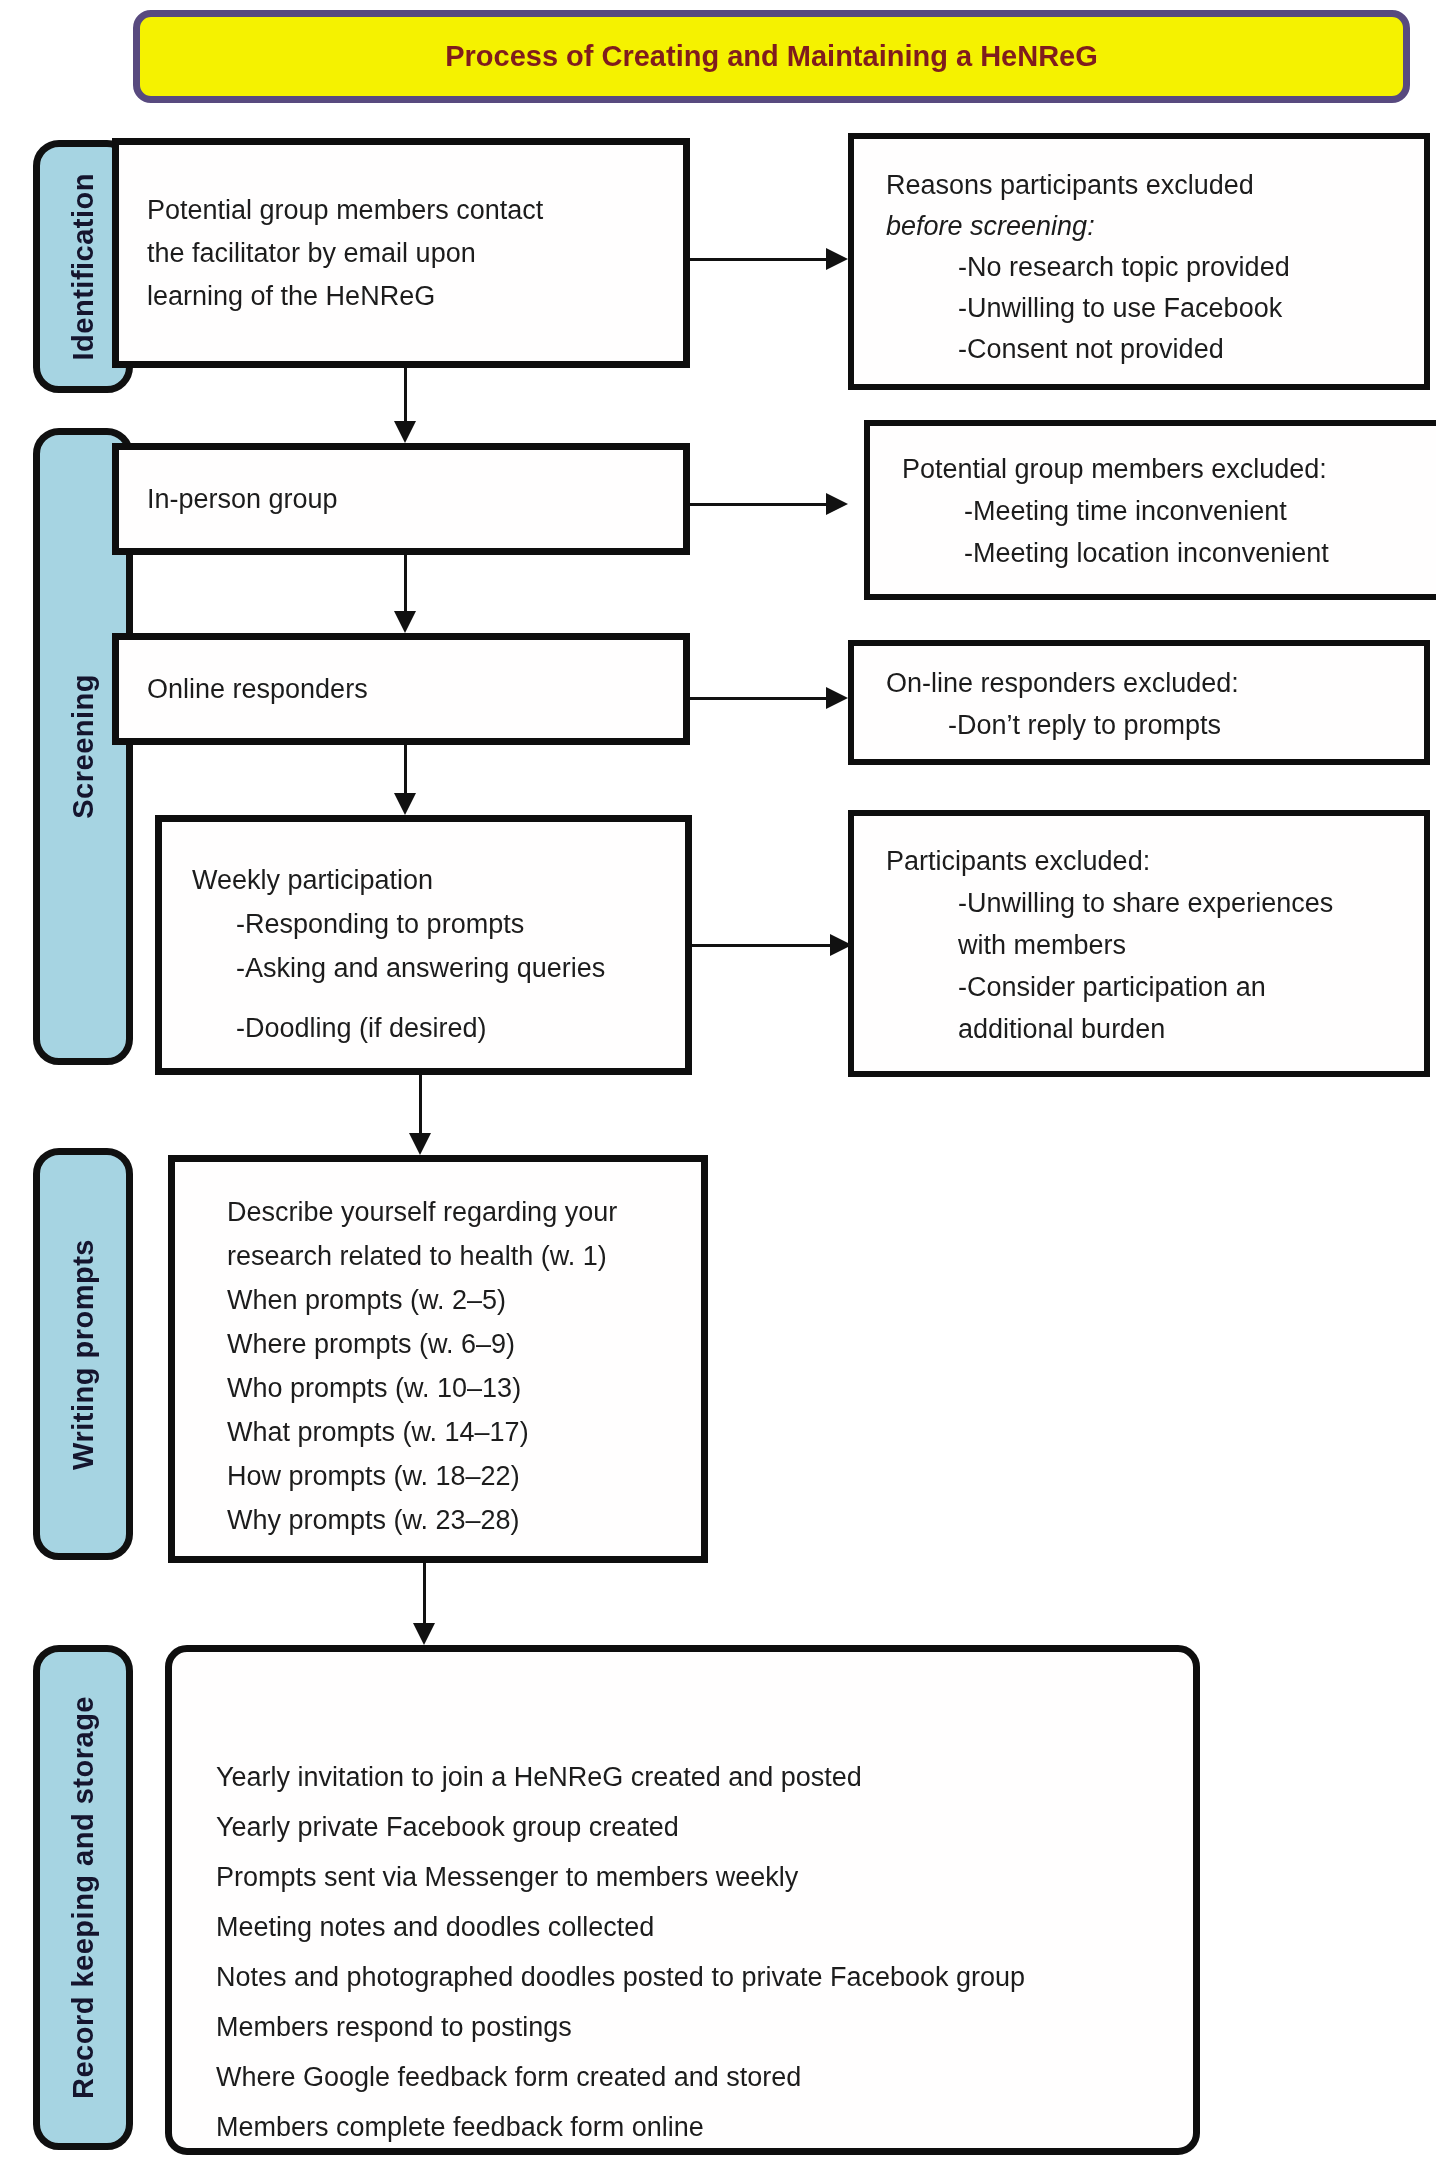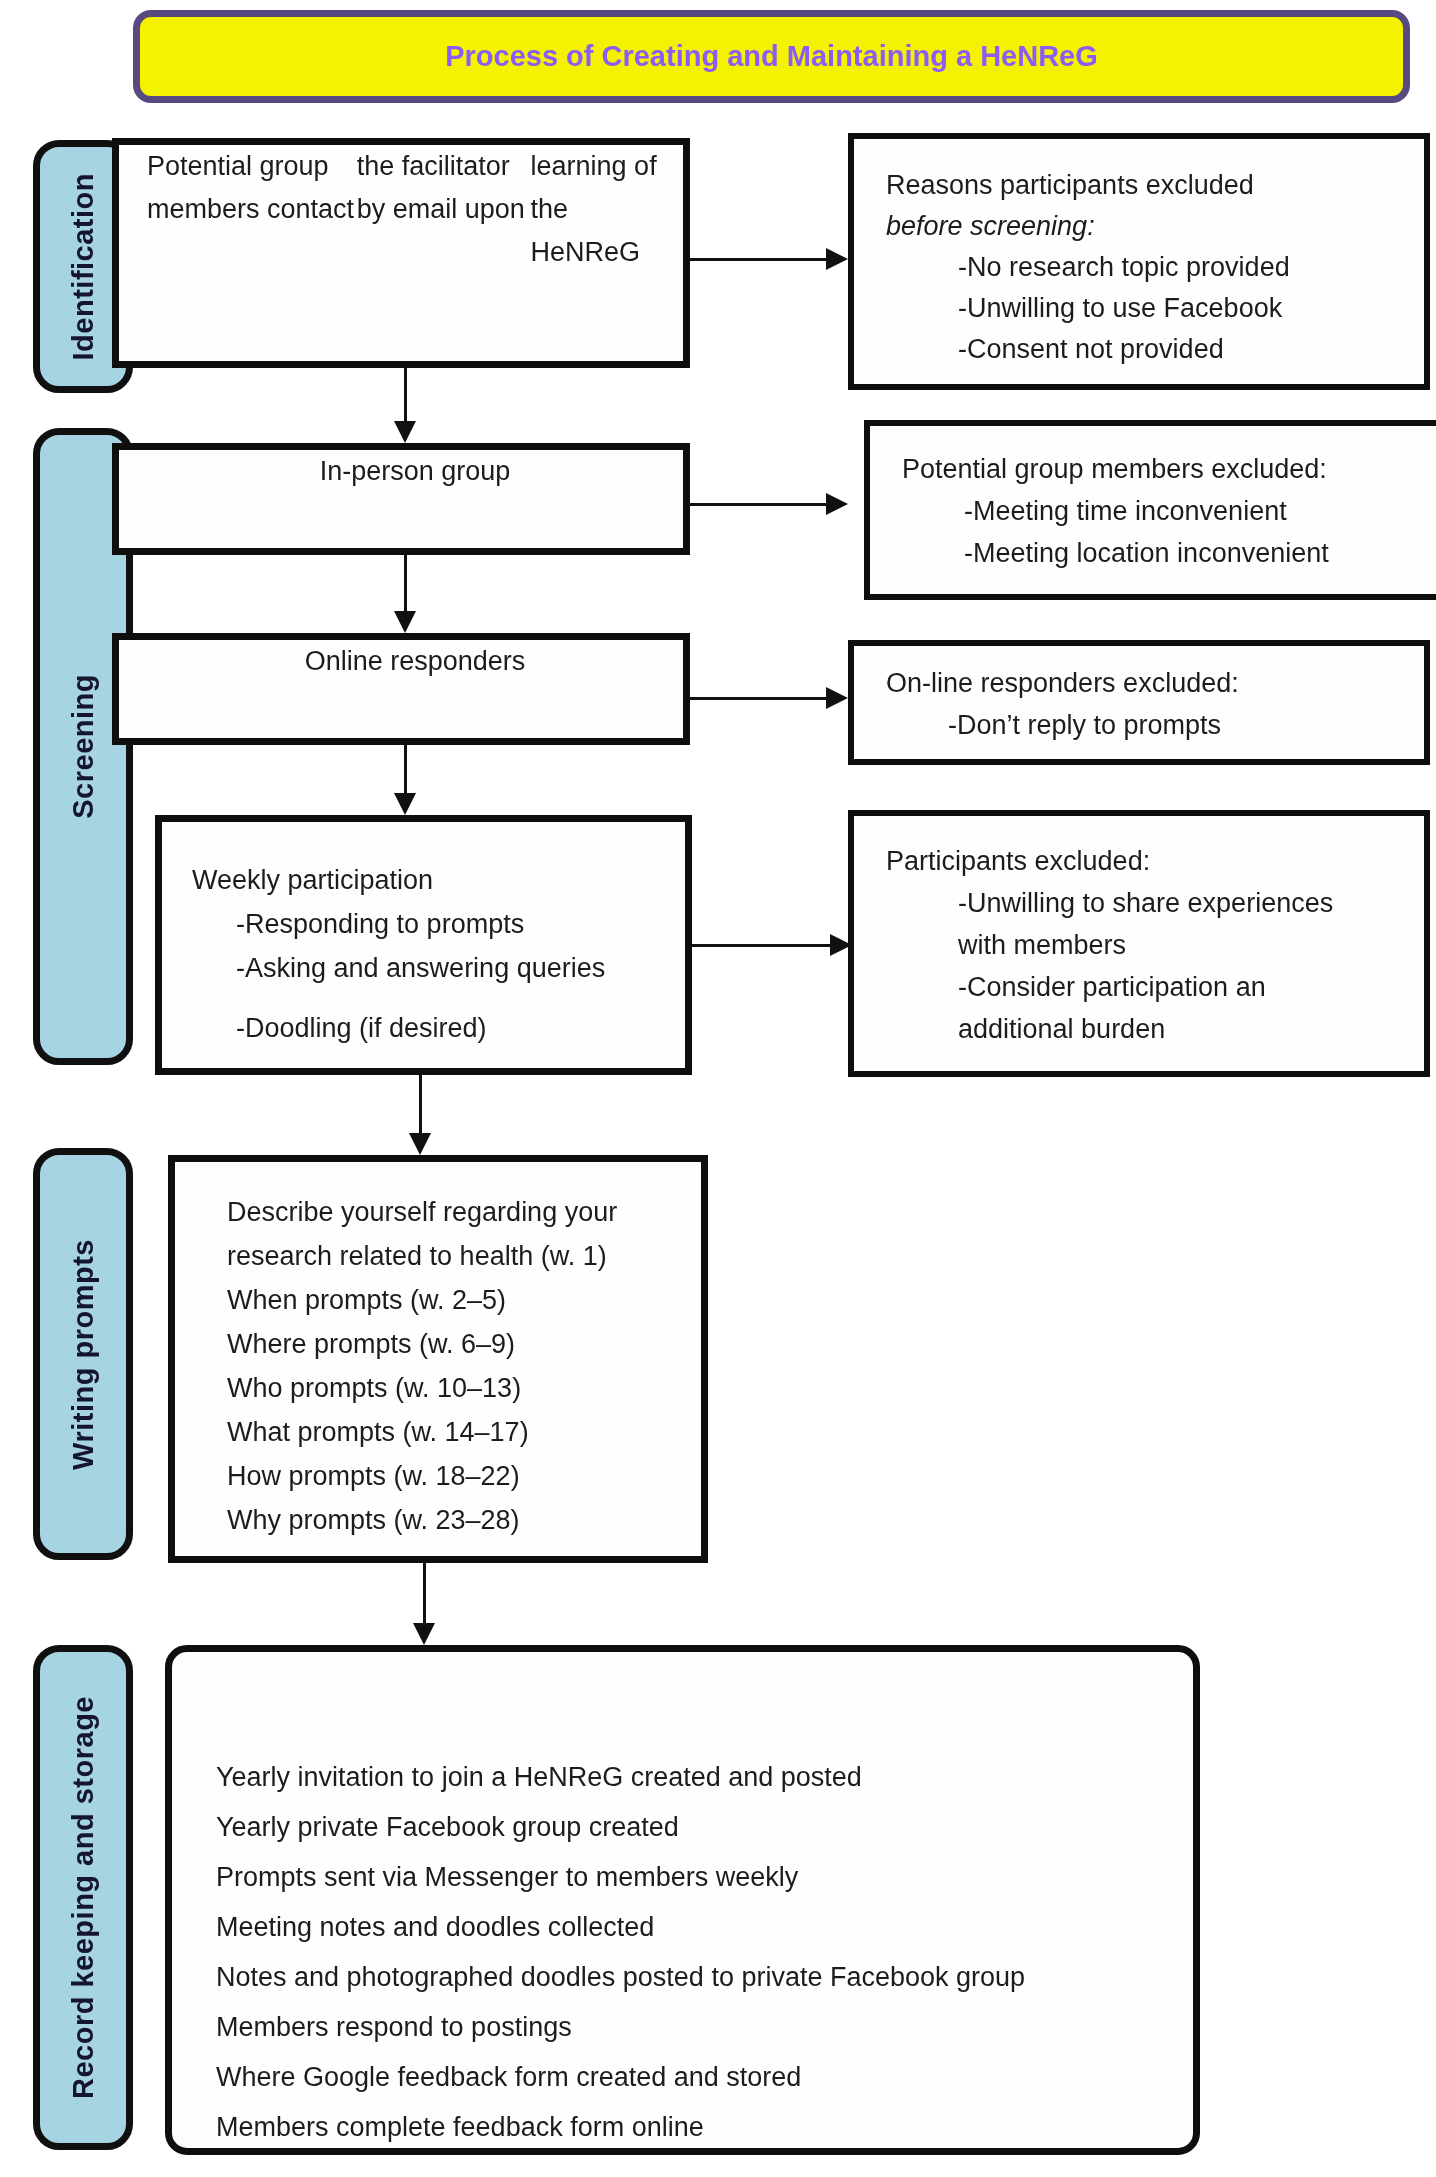--- a/index.html
+++ b/index.html
@@ -6,38 +6,38 @@
   .canvas{
     position:relative;width:1436px;height:2177px;background:#ffffff;
     font-family:"Liberation Sans", sans-serif;color:#191919;overflow:hidden;
   }
   
   .banner{
     position:absolute;left:133px;top:10px;width:1277px;height:93px;
     background:#f5f200;border:7px solid #584a7f;border-radius:18px;
     box-sizing:border-box;display:flex;align-items:center;justify-content:center;
   }
-  .banner span{font-weight:bold;font-size:29px;color:#8b5cf6;}
+  .banner span{font-weight:bold;font-size:29px;color:#7f1d1d;}
   
   .side{
     position:absolute;left:33px;width:100px;background:#a6d4e2;
     border:7px solid #101010;border-radius:26px;box-sizing:border-box;
     display:flex;align-items:center;justify-content:center;
   }
   .vtext{
     writing-mode:vertical-rl;transform:rotate(180deg);
     font-weight:bold;font-size:29px;color:#15152e;white-space:nowrap;letter-spacing:.5px;
   }
   
   .fbox{
     position:absolute;background:#fffefe;border:7px solid #0e0e0e;
     box-sizing:border-box;font-size:27px;line-height:43px;color:#1c1c1c;
   }
   .rbox{border-width:6px;}
-  .center-v{display:flex;flex-direction:row;justify-content:center;}
+  .center-v{display:flex;flex-direction:column;justify-content:center;}
   .indent1{padding-left:62px;}
   .indent2{padding-left:72px;}
   .hang{white-space:pre-line;}
   .ital{font-style:italic;}
   
   .vline{position:absolute;width:3px;background:#111;}
   .vhead{position:absolute;width:0;height:0;border-left:11px solid transparent;border-right:11px solid transparent;border-top:22px solid #111;}
   .hline{position:absolute;height:3px;background:#111;}
   .rhead{position:absolute;width:0;height:0;border-top:11px solid transparent;border-bottom:11px solid transparent;border-left:22px solid #111;}
 </style>

